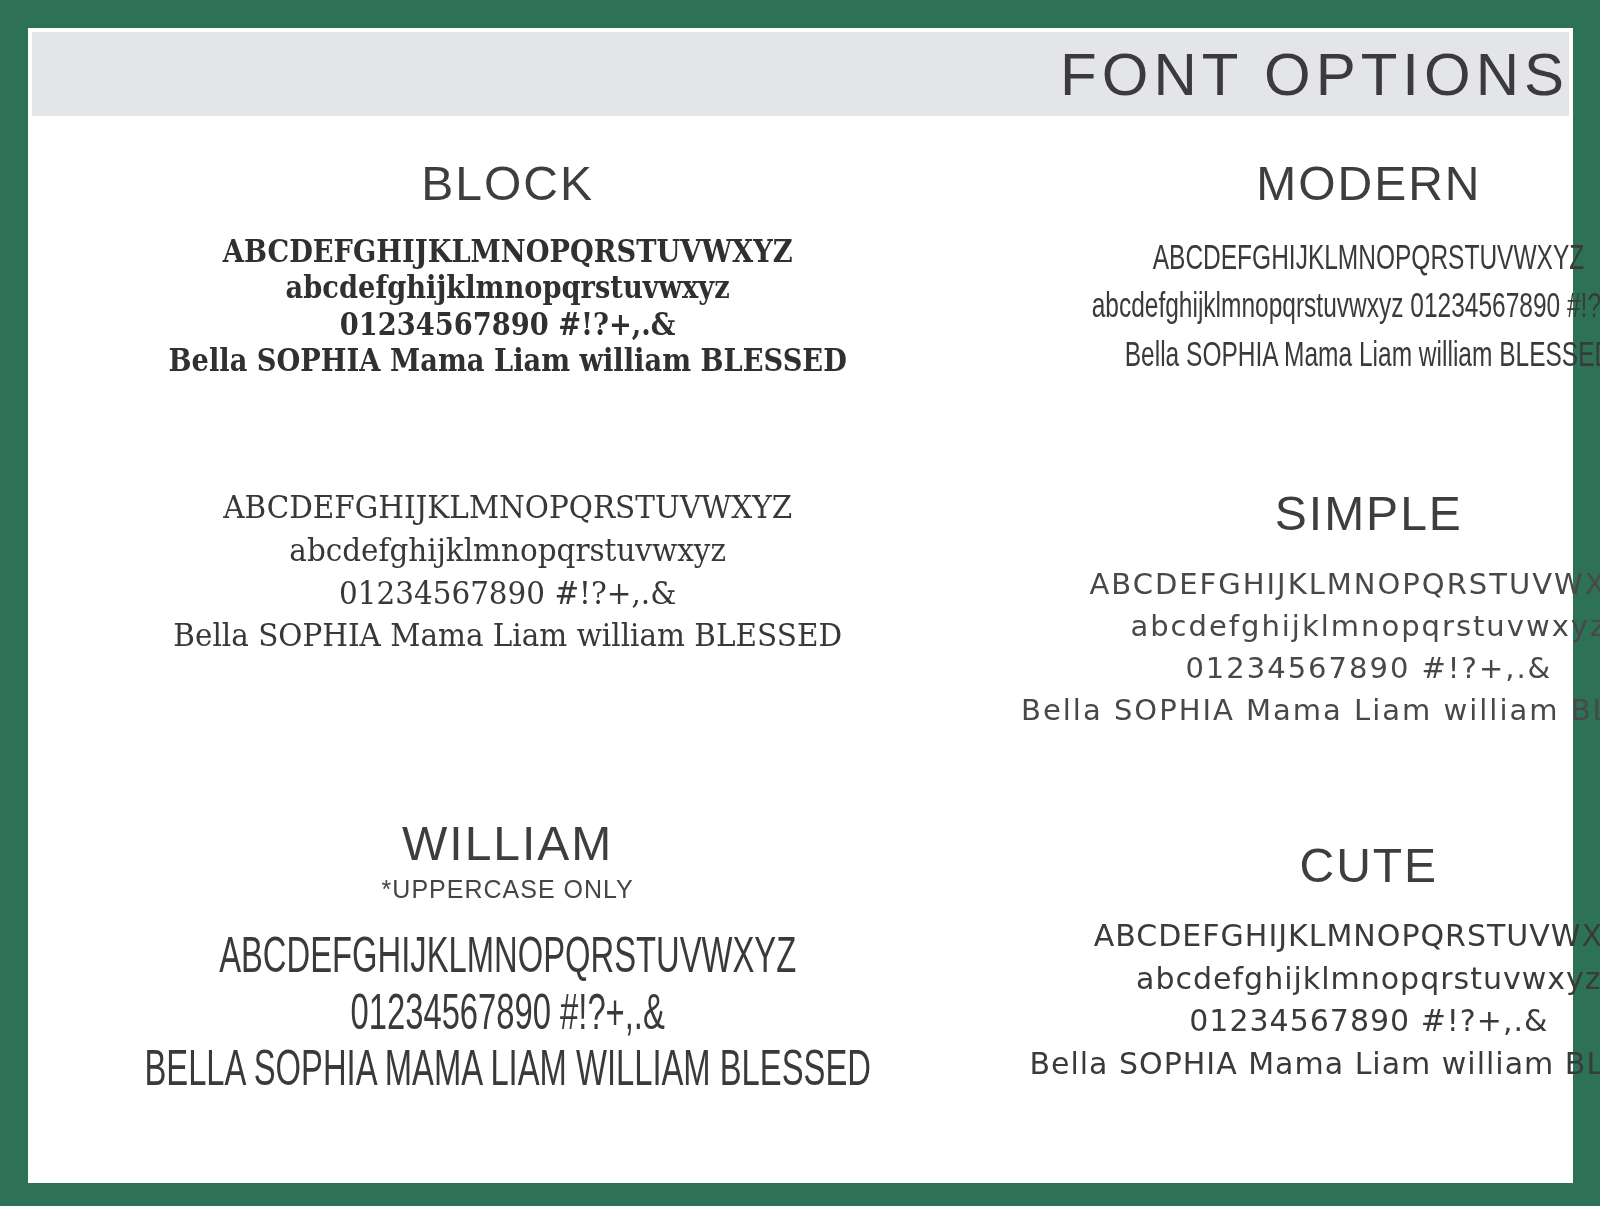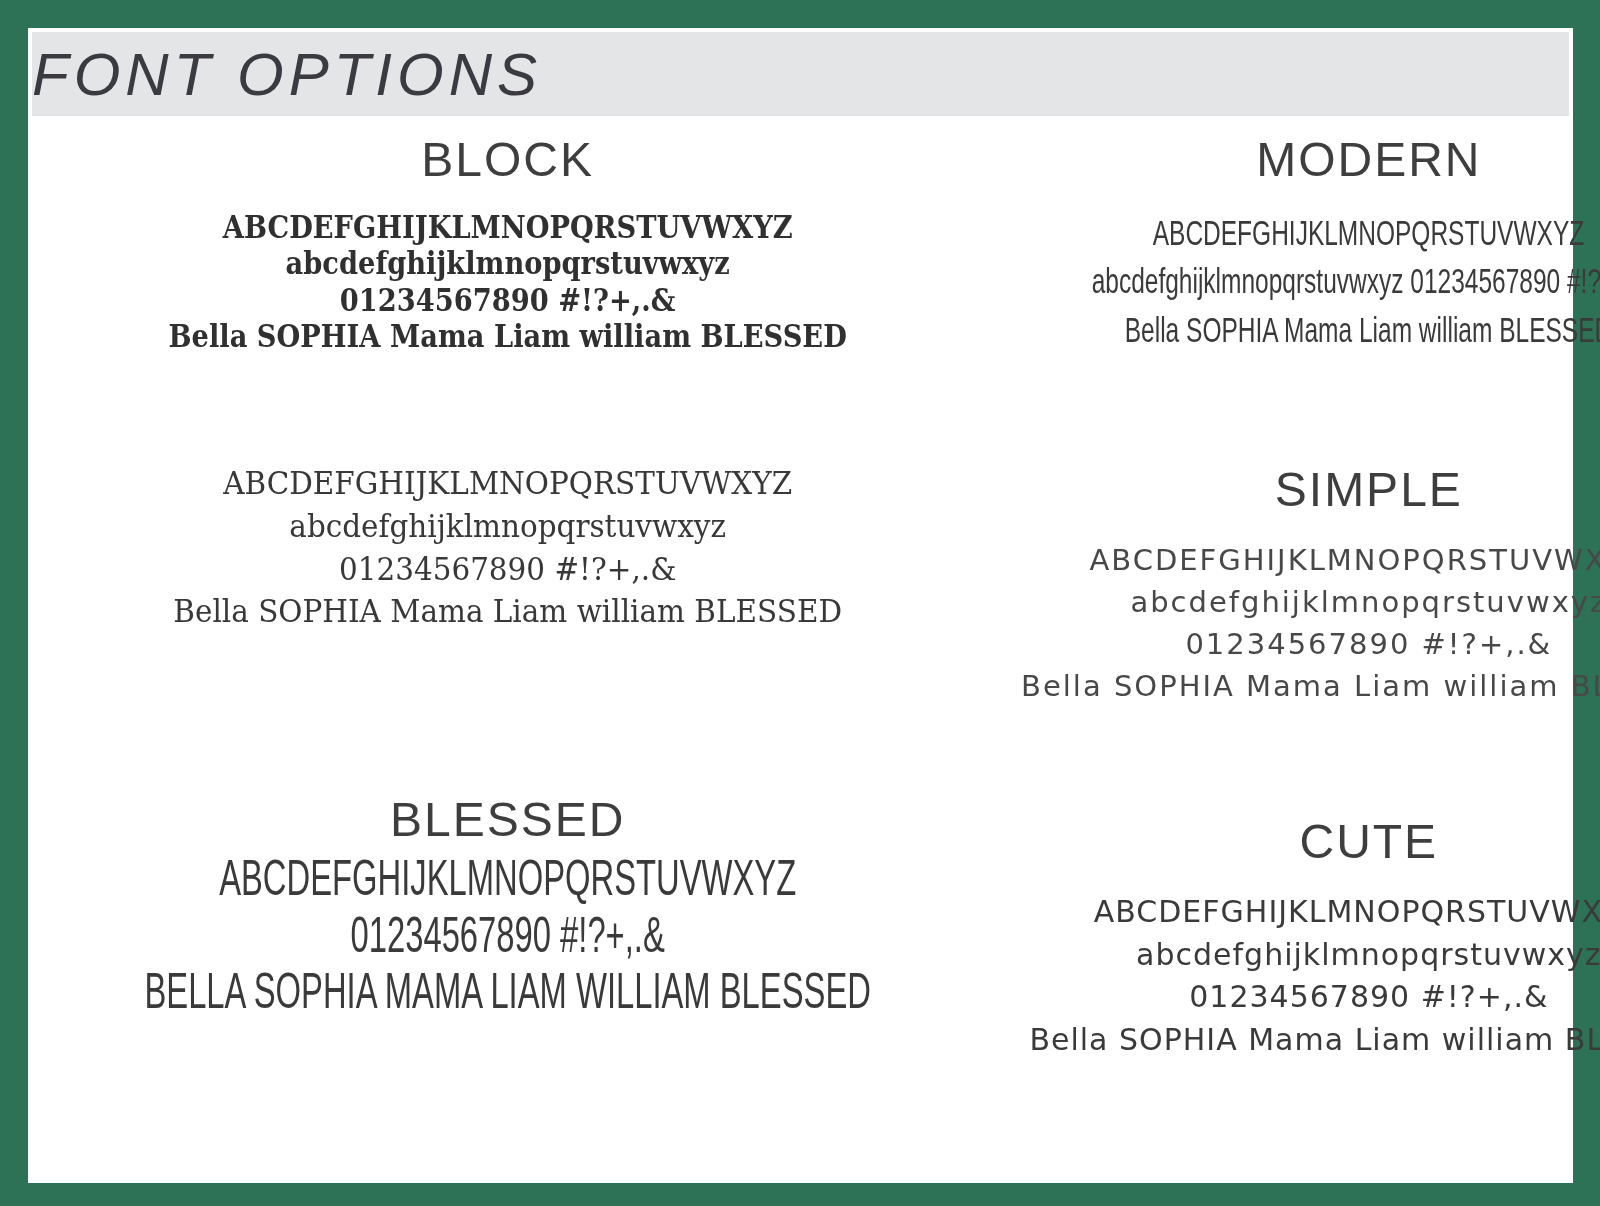--- a/index.html
+++ b/index.html
@@ -21,36 +21,35 @@
     bottom: 23px;
     background: #ffffff;
     padding: 4px;
   }
 
   .title-banner {
     background: #e4e5e7;
     height: 84px;
     display: flex;
     align-items: center;
-    justify-content: flex-start;
-    font-style: italic;
+    justify-content: flex-end;
   }
   .page-title {
     font-family: "Liberation Sans", sans-serif;
     font-weight: 300;
     font-size: 60px;
     letter-spacing: 5px;
     color: #3a3a40;
   }
 
   .font-grid {
     display: grid;
     grid-template-columns: 1fr 1fr;
     grid-template-rows: 330px 330px auto;
-    padding: 16px 10px 0 10px;
+    padding: 40px 10px 0 10px;
   }
 
   section.font-card {
     text-align: center;
     overflow: visible;
   }
 
   .font-name {
     font-family: "Liberation Sans", sans-serif;
     font-weight: 300;
@@ -164,21 +163,22 @@
 
     <section class="font-card simple">
       <h2 class="font-name">SIMPLE</h2>
       <div class="line">ABCDEFGHIJKLMNOPQRSTUVWXYZ</div>
       <div class="line">abcdefghijklmnopqrstuvwxyz</div>
       <div class="line">01234567890 #!?+,.&amp;</div>
       <div class="line">Bella SOPHIA Mama Liam william BLESSED</div>
     </section>
 
     <section class="font-card graceful">
-      <h2 class="font-name">BLESSED</h2>
+      <h2 class="font-name">WILLIAM</h2>
+      <div class="note">*UPPERCASE ONLY</div>
       <div class="line">ABCDEFGHIJKLMNOPQRSTUVWXYZ</div>
       <div class="line">01234567890 #!?+,.&amp;</div>
       <div class="line">BELLA SOPHIA MAMA LIAM WILLIAM BLESSED</div>
     </section>
 
     <section class="font-card cute">
       <h2 class="font-name">CUTE</h2>
       <div class="line">ABCDEFGHIJKLMNOPQRSTUVWXYZ</div>
       <div class="line">abcdefghijklmnopqrstuvwxyz</div>
       <div class="line">01234567890 #!?+,.&amp;</div>

